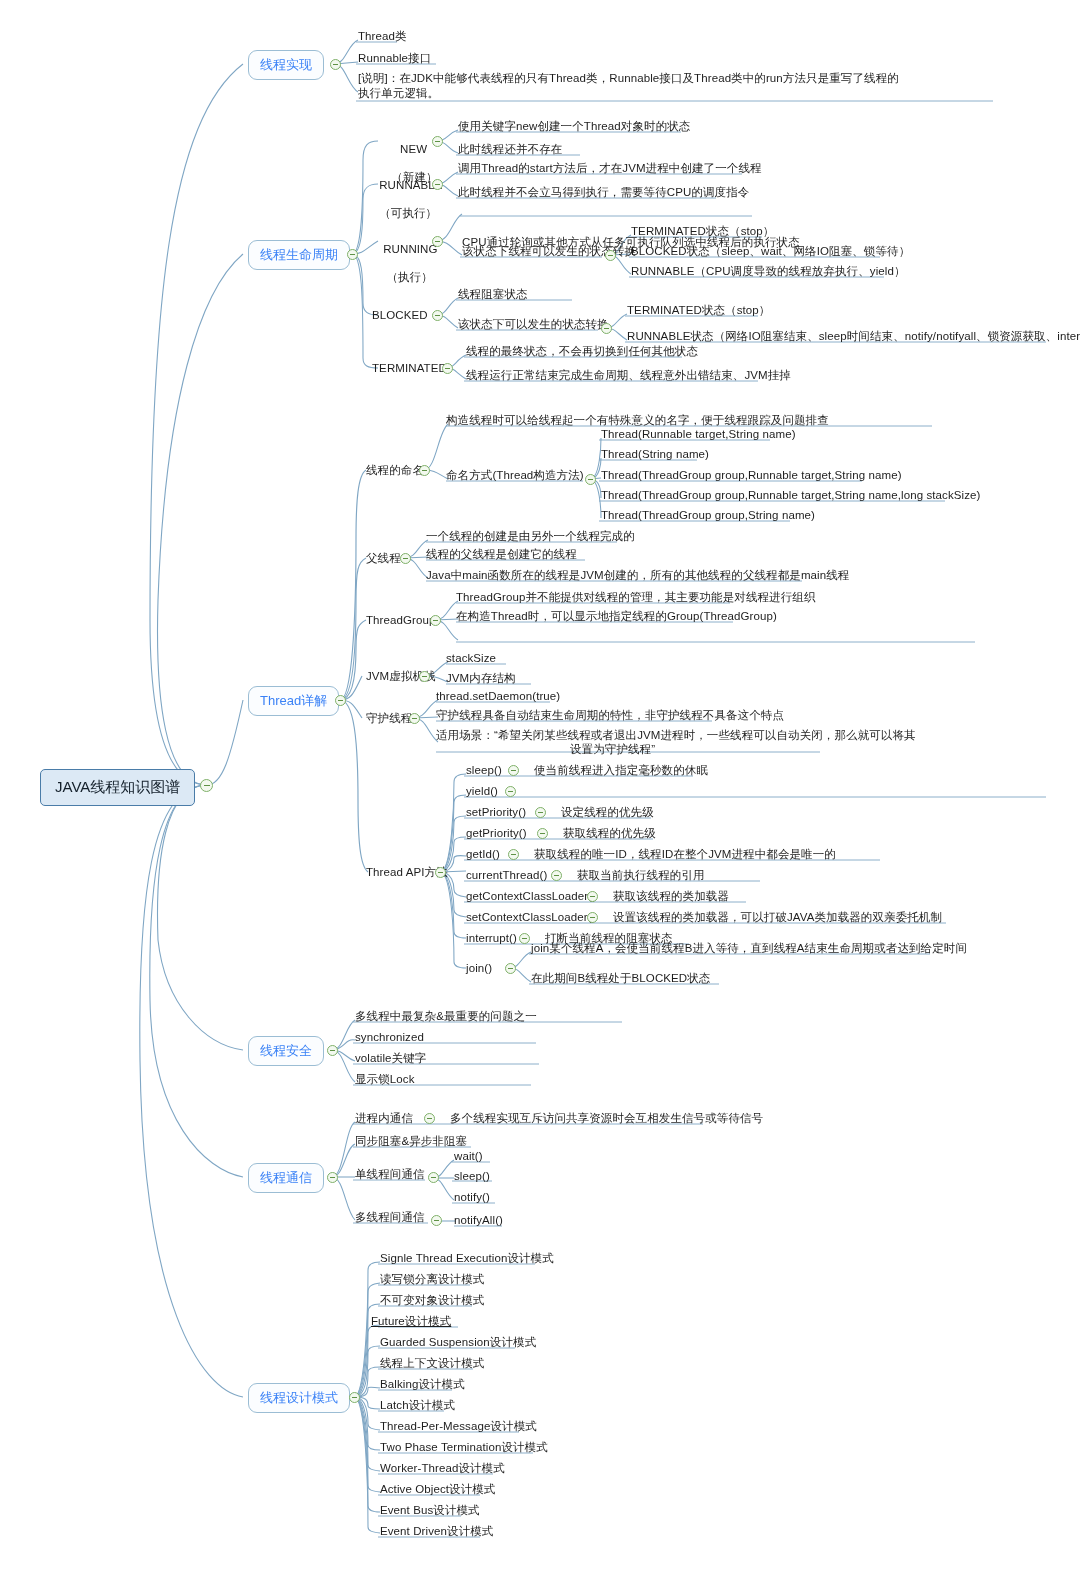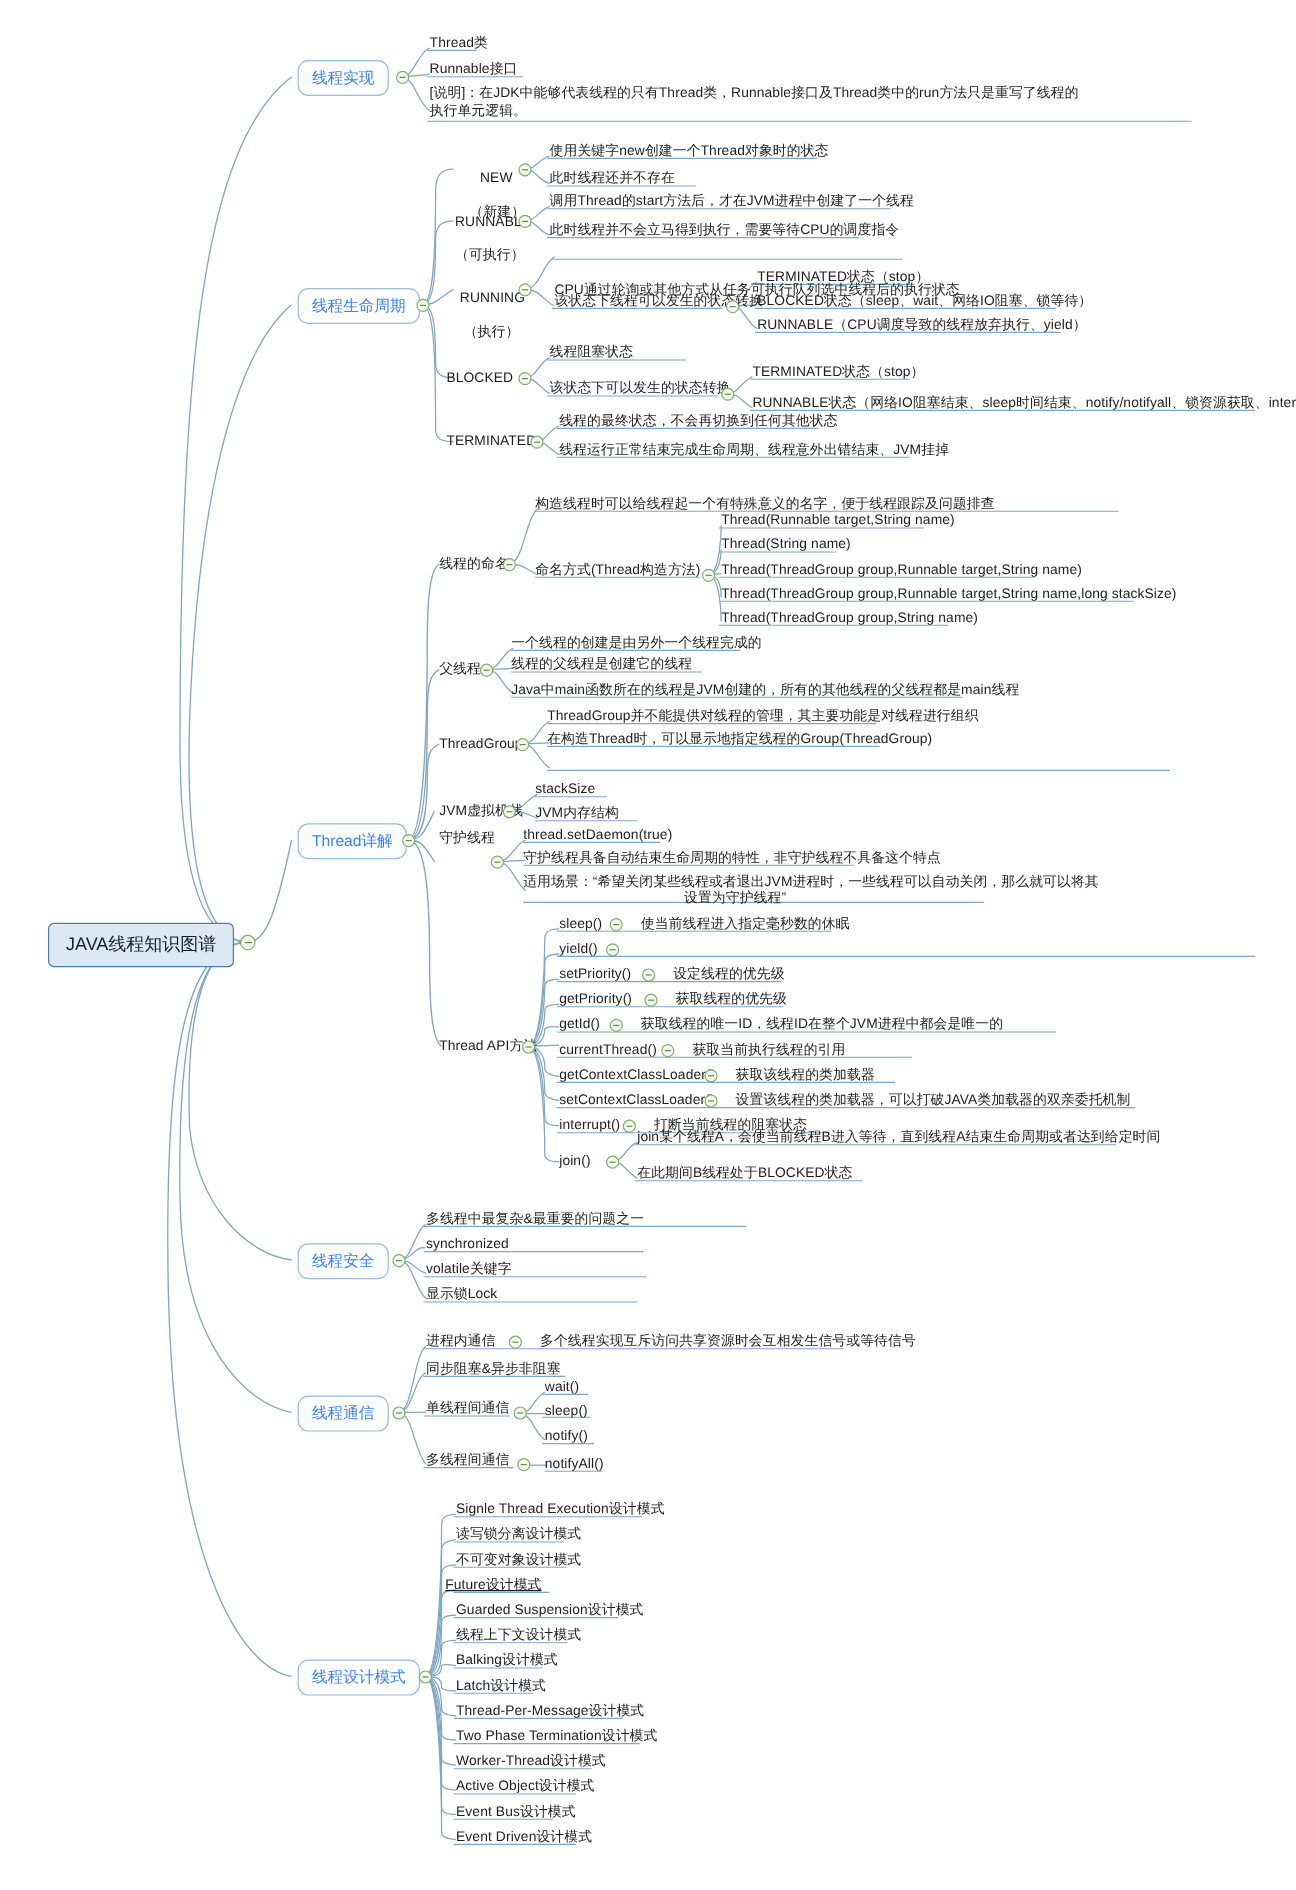--- a/index.html
+++ b/index.html
@@ -395,21 +395,21 @@
   <div class="leaf" style="left:366px;top:613px;">ThreadGroup</div>
   <div class="toggle" style="left:430px;top:615px;"></div>
   <div class="leaf" style="left:456px;top:590px;">ThreadGroup并不能提供对线程的管理，其主要功能是对线程进行组织</div>
   <div class="leaf" style="left:456px;top:609px;">在构造Thread时，可以显示地指定线程的Group(ThreadGroup)</div>
 
   <div class="leaf" style="left:366px;top:669px;">JVM虚拟机栈</div>
   <div class="toggle" style="left:419px;top:671px;"></div>
   <div class="leaf" style="left:446px;top:651px;">stackSize</div>
   <div class="leaf" style="left:446px;top:671px;">JVM内存结构</div>
 
-  <div class="leaf" style="left:366px;top:692px;">守护线程</div>
+  <div class="leaf" style="left:366px;top:711px;">守护线程</div>
   <div class="toggle" style="left:409px;top:713px;"></div>
   <div class="leaf" style="left:436px;top:689px;">thread.setDaemon(true)</div>
   <div class="leaf" style="left:436px;top:708px;">守护线程具备自动结束生命周期的特性，非守护线程不具备这个特点</div>
   <div class="leaf" style="left:436px;top:728px;">适用场景：“希望关闭某些线程或者退出JVM进程时，一些线程可以自动关闭，那么就可以将其</div>
   <div class="leaf" style="left:570px;top:742px;">设置为守护线程”</div>
 
   <div class="leaf" style="left:366px;top:865px;">Thread API方法</div>
   <div class="toggle" style="left:435px;top:867px;"></div>
 
   <div class="leaf" style="left:466px;top:763px;">sleep()</div>

